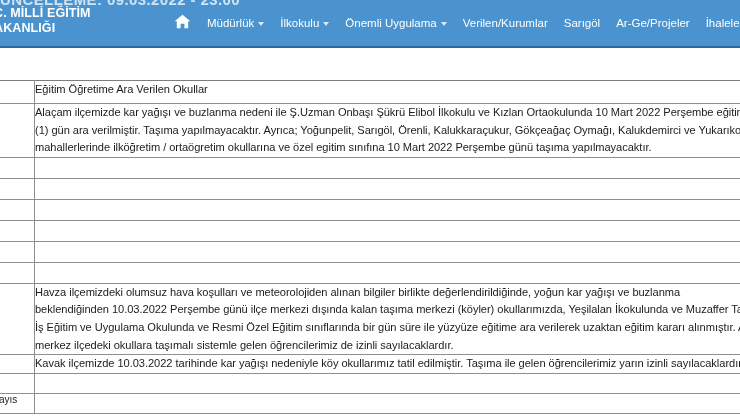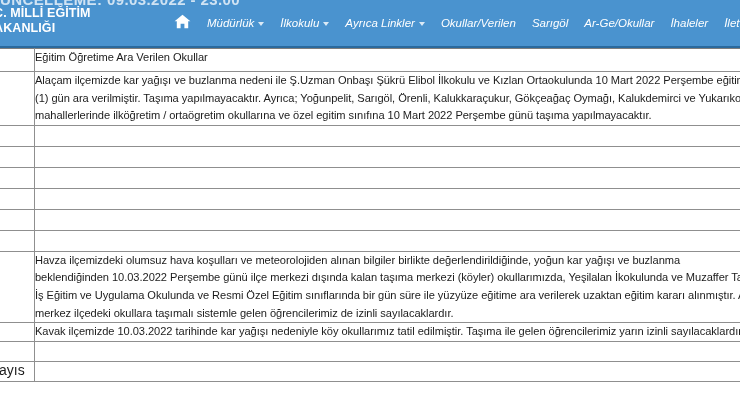--- a/index.html
+++ b/index.html
@@ -64,35 +64,35 @@
   .nav-item {
     display: flex;
     align-items: center;
     gap: 4px;
     color: #ffffff;
     font-size: 11.5px;
     line-height: 14px;
     padding: 2px 0;
     cursor: pointer;
     white-space: nowrap;
-    font-style: italic;
   }
   .home-icon { display: block; }
   .caret {
     width: 0; height: 0;
     border-left: 3.5px solid transparent;
     border-right: 3.5px solid transparent;
     border-top: 4px solid #dbeaf6;
     margin-top: 2px;
   }
 
   
   .doc {
     position: relative;
     background: #ef4444;
+    margin-top: 32px;
   }
   table.sheet {
     width: 748px;
     border-collapse: collapse;
     table-layout: fixed;
     margin-left: -2px;
   }
   table.sheet td {
     border: 1px solid #8f8f8f;
     border-top-color: #7d7d7d;
@@ -108,21 +108,21 @@
     line-height: 17.6px;
     color: #1b1b1b;
     padding: 3px 2px 3px 6px;
     white-space: nowrap;
     overflow: hidden;
     letter-spacing: -.05px;
   }
   .cell-text p { margin: 0; white-space: nowrap; overflow: hidden; }
   .head-cell { padding: 5px 2px 5px 8px; }
   .idx-cell {
-    font-size: 14px;
+    font-size: 10px;
     color: #1b1b1b;
     padding: 3px 2px 3px 1px;
     overflow: hidden;
     white-space: nowrap;
     text-align: left;
   }
   tr.spacer td { height: 20px; }
   tr.r-head td { height: 22px; }
   tr.r-tail td { height: 19px; }
 </style>
@@ -152,34 +152,34 @@
       <span>Müdürlük</span>
       <span class="caret"></span>
     </div>
 
     <div class="nav-item">
       <span>İlkokulu</span>
       <span class="caret"></span>
     </div>
 
     <div class="nav-item">
-      <span>Ayrıca Linkler</span>
+      <span>Önemli Uygulama</span>
       <span class="caret"></span>
     </div>
 
     <div class="nav-item">
-      <span>Okullar/Verilen</span>
+      <span>Verilen/Kurumlar</span>
     </div>
 
     <div class="nav-item">
       <span>Sarıgöl</span>
     </div>
 
     <div class="nav-item">
-      <span>Ar-Ge/Okullar</span>
+      <span>Ar-Ge/Projeler</span>
     </div>
 
     <div class="nav-item">
       <span>İhaleler</span>
     </div>
 
     <div class="nav-item">
       <span>İlet</span>
     </div>
 

